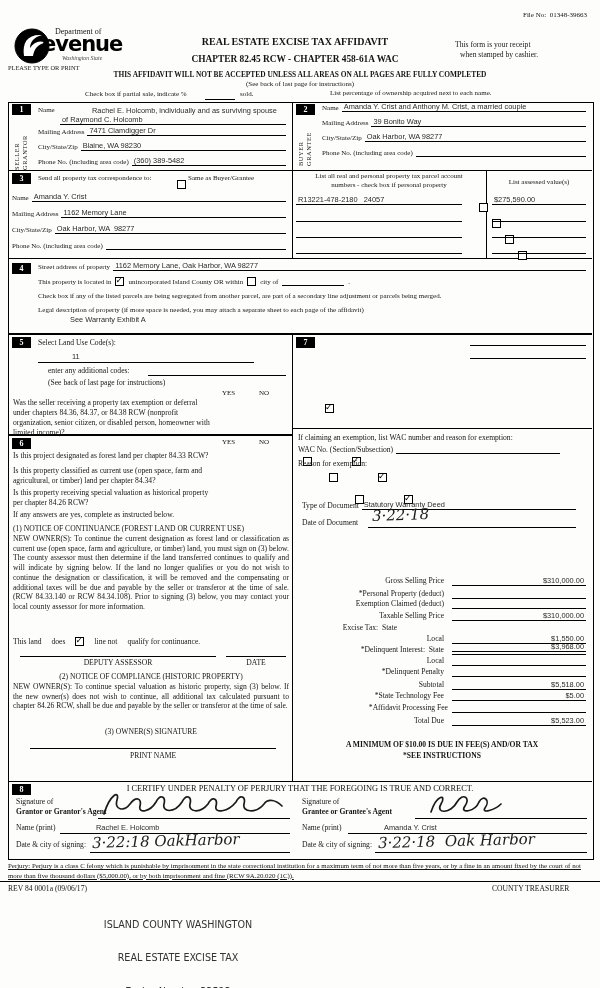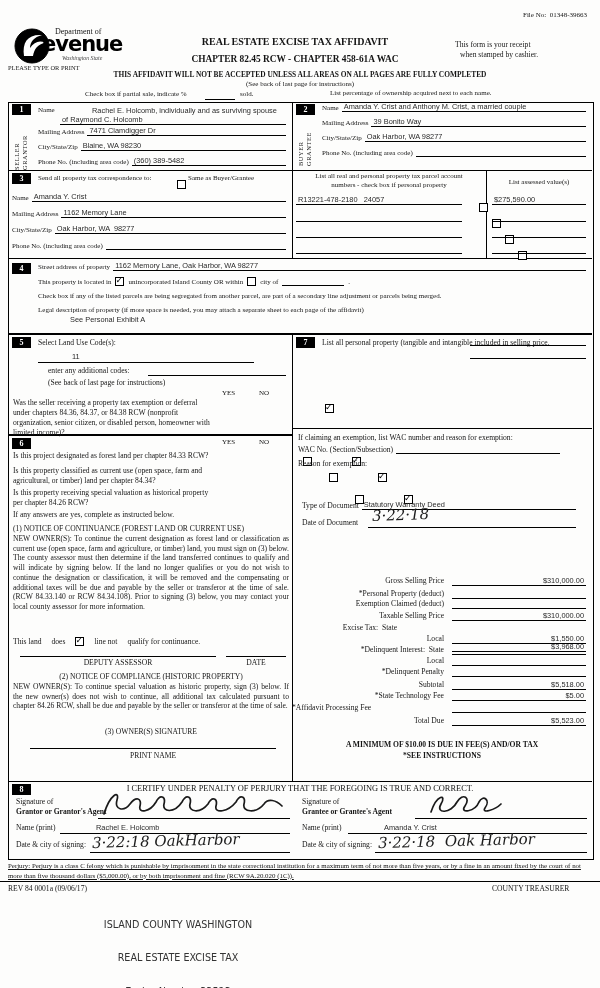--- a/index.html
+++ b/index.html
@@ -172,21 +172,21 @@
   <div class="abs" style="left:38px;top:277px;display:flex;align-items:center;gap:4px">
     <span class="lbl">This property is located in</span>
     <span class="cb checked"></span>
     <span class="lbl">unincorporated Island County OR within</span>
     <span class="cb"></span>
     <span class="lbl">city of</span>
     <span class="ul" style="width:62px;height:8px"></span>
     <span class="lbl">.</span>
   </div>
   <div class="abs lbl" style="left:38px;top:306px">Legal description of property (if more space is needed, you may attach a separate sheet to each page of the affidavit)</div>
-  <div class="abs val" style="left:38px;top:315px">See Personal Exhibit A</div>
+  <div class="abs val" style="left:38px;top:315px">See Warranty Exhibit A</div>
 
   
   <div class="badge" style="left:12px;top:337px">5</div>
   <div class="abs lbl8" style="left:38px;top:338px">Select Land Use Code(s):</div>
   <div class="abs val" style="left:40px;top:352px">11</div>
   <div class="hl" style="left:38px;top:362px;width:216px"></div>
   <div class="abs lbl8" style="left:48px;top:366px">enter any additional codes:</div>
   <div class="hl" style="left:148px;top:375px;width:138px"></div>
   <div class="abs lbl8" style="left:48px;top:378px">(See back of last page for instructions)</div>
   <div class="abs lbl" style="left:222px;top:389px">YES</div>
@@ -229,21 +229,20 @@
   <div class="abs lbl8 c" style="left:226px;top:658px;width:60px">DATE</div>
 
   <div class="abs lbl8 c" style="left:13px;top:672px;width:276px">(2) NOTICE OF COMPLIANCE (HISTORIC PROPERTY)</div>
   <div class="abs lbl8 just" style="left:13px;top:682px;width:276px;white-space:normal;line-height:9.7px">NEW OWNER(S):  To continue special valuation as historic property, sign (3) below.  If the new owner(s) does not wish to continue, all additional tax calculated pursuant to chapter 84.26 RCW, shall be due and payable by the seller or transferor at the time of sale.</div>
   <div class="abs lbl8 c" style="left:13px;top:727px;width:276px">(3) OWNER(S) SIGNATURE</div>
   <div class="hl" style="left:30px;top:748px;width:246px"></div>
   <div class="abs lbl8 c" style="left:30px;top:751px;width:246px">PRINT NAME</div>
 
   
   <div class="badge" style="left:296px;top:337px">7</div>
-  <div class="abs lbl8" style="left:322px;top:338px;width:256px;white-space:normal;line-height:10px">List all personal property (tangible and intangible included in selling price.</div>
   <div class="hl" style="left:470px;top:345px;width:116px"></div>
   <div class="hl" style="left:470px;top:358px;width:116px"></div>
 
   <div class="abs lbl8" style="left:298px;top:433px">If claiming an exemption, list WAC number and reason for exemption:</div>
   <div class="fr" style="left:298px;top:444px;width:262px">
       <span class="lbl8">WAC No. (Section/Subsection)</span>
       <span class="fl val"></span>
     </div>
   <div class="abs lbl8" style="left:298px;top:459px">Reason for exemption:</div>
 
@@ -293,21 +292,21 @@
       <span class="fl val" style="text-align:right"></span>
     </div>
   <div class="abs lbl8" style="left:296px;top:680px;width:148px;text-align:right">Subtotal</div>
   <div class="fr" style="left:452px;top:680px;width:134px">
       <span class="fl val" style="text-align:right">$5,518.00</span>
     </div>
   <div class="abs lbl8" style="left:296px;top:691px;width:148px;text-align:right">*State Technology Fee</div>
   <div class="fr" style="left:452px;top:691px;width:134px">
       <span class="fl val" style="text-align:right">$5.00</span>
     </div>
-  <div class="abs lbl8" style="left:292px;top:703px;width:148px;text-align:left">*Affidavit Processing Fee</div>
+  <div class="abs lbl8" style="left:300px;top:703px;width:148px;text-align:right">*Affidavit Processing Fee</div>
   <div class="fr" style="left:452px;top:703px;width:134px">
       <span class="fl val" style="text-align:right"></span>
     </div>
   <div class="abs lbl8" style="left:296px;top:716px;width:148px;text-align:right">Total Due</div>
   <div class="fr" style="left:452px;top:716px;width:134px">
       <span class="fl val" style="text-align:right">$5,523.00</span>
     </div>
 
   <div class="abs b c" style="left:296px;top:740px;width:292px;font-size:7.6px">A MINIMUM OF $10.00 IS DUE IN FEE(S) AND/OR TAX</div>
   <div class="abs b c" style="left:296px;top:751px;width:292px;font-size:7.6px">*SEE INSTRUCTIONS</div>

